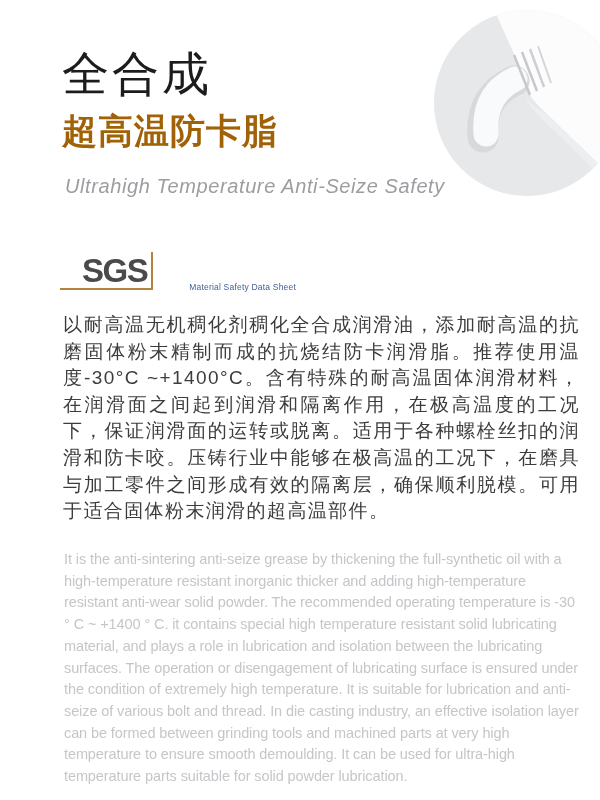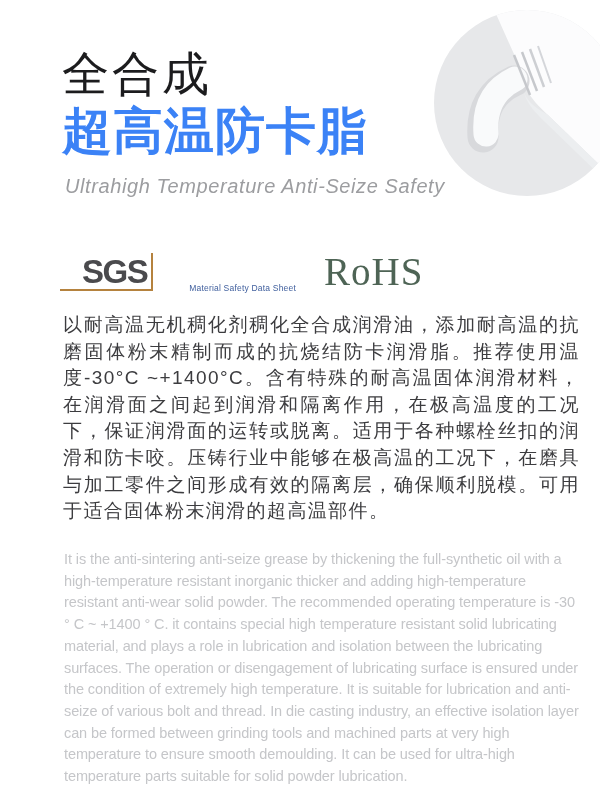--- a/index.html
+++ b/index.html
@@ -15,22 +15,22 @@
   .photo-wrap { position:absolute; left:430px; top:5px; width:170px; height:200px; }
 
   
   .title-cn {
     position:absolute; left:62px; top:46px;
     font-size:47px; line-height:56px;
     color:#1c1c1e; font-weight:500; letter-spacing:3px;
   }
   .title-accent {
     position:absolute; left:62px; top:102px;
-    font-size:50px; line-height:58px;
-    color:#3b82f6; font-weight:700; letter-spacing:1px;
+    font-size:35px; line-height:58px;
+    color:#a16207; font-weight:700; letter-spacing:1px;
   }
   .subtitle {
     position:absolute; left:65px; top:172px;
     font-size:20px; line-height:29px;
     font-style:italic; color:#9c9da0; letter-spacing:0.6px;
   }
 
   
   .logos {
     position:absolute; left:60px; top:252px;
@@ -116,19 +116,16 @@
   <div>Ultrahigh Temperature Anti-Seize Safety</div>
 </div>
 
 <div class="logos">
   <div class="sgs">
     <span class="sgs-txt">SGS</span>
   </div>
   <div class="msds">
     <div class="msds-sub">Material Safety Data Sheet</div>
   </div>
-  <div class="rohs">
-    <span>RoHS</span>
-  </div>
 </div>
 
 <p class="desc-cn">以耐高温无机稠化剂稠化全合成润滑油，添加耐高温的抗磨固体粉末精制而成的抗烧结防卡润滑脂。推荐使用温度-30°C ~+1400°C。含有特殊的耐高温固体润滑材料，在润滑面之间起到润滑和隔离作用，在极高温度的工况下，保证润滑面的运转或脱离。适用于各种螺栓丝扣的润滑和防卡咬。压铸行业中能够在极高温的工况下，在磨具与加工零件之间形成有效的隔离层，确保顺利脱模。可用于适合固体粉末润滑的超高温部件。</p>
 <p class="desc-en">It is the anti-sintering anti-seize grease by thickening the full-synthetic oil with a high-temperature resistant inorganic thicker and adding high-temperature resistant anti-wear solid powder. The recommended operating temperature is -30 ° C ~ +1400 ° C. it contains special high temperature resistant solid lubricating material, and plays a role in lubrication and isolation between the lubricating surfaces. The operation or disengagement of lubricating surface is ensured under the condition of extremely high temperature. It is suitable for lubrication and anti-seize of various bolt and thread. In die casting industry, an effective isolation layer can be formed between grinding tools and machined parts at very high temperature to ensure smooth demoulding. It can be used for ultra-high temperature parts suitable for solid powder lubrication.</p>
 
 </body></html>

